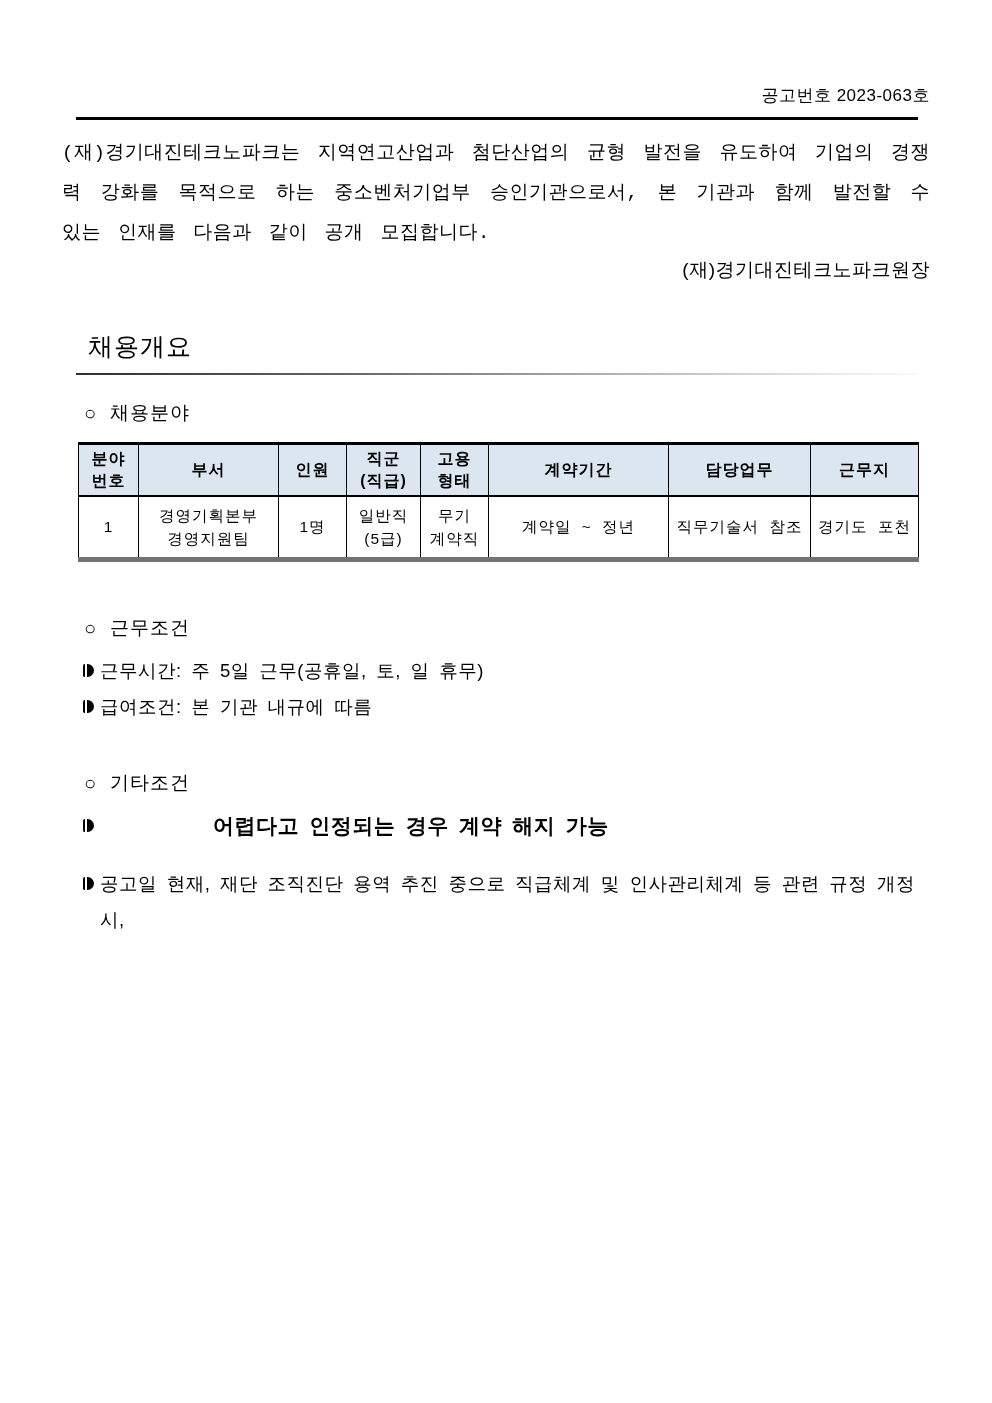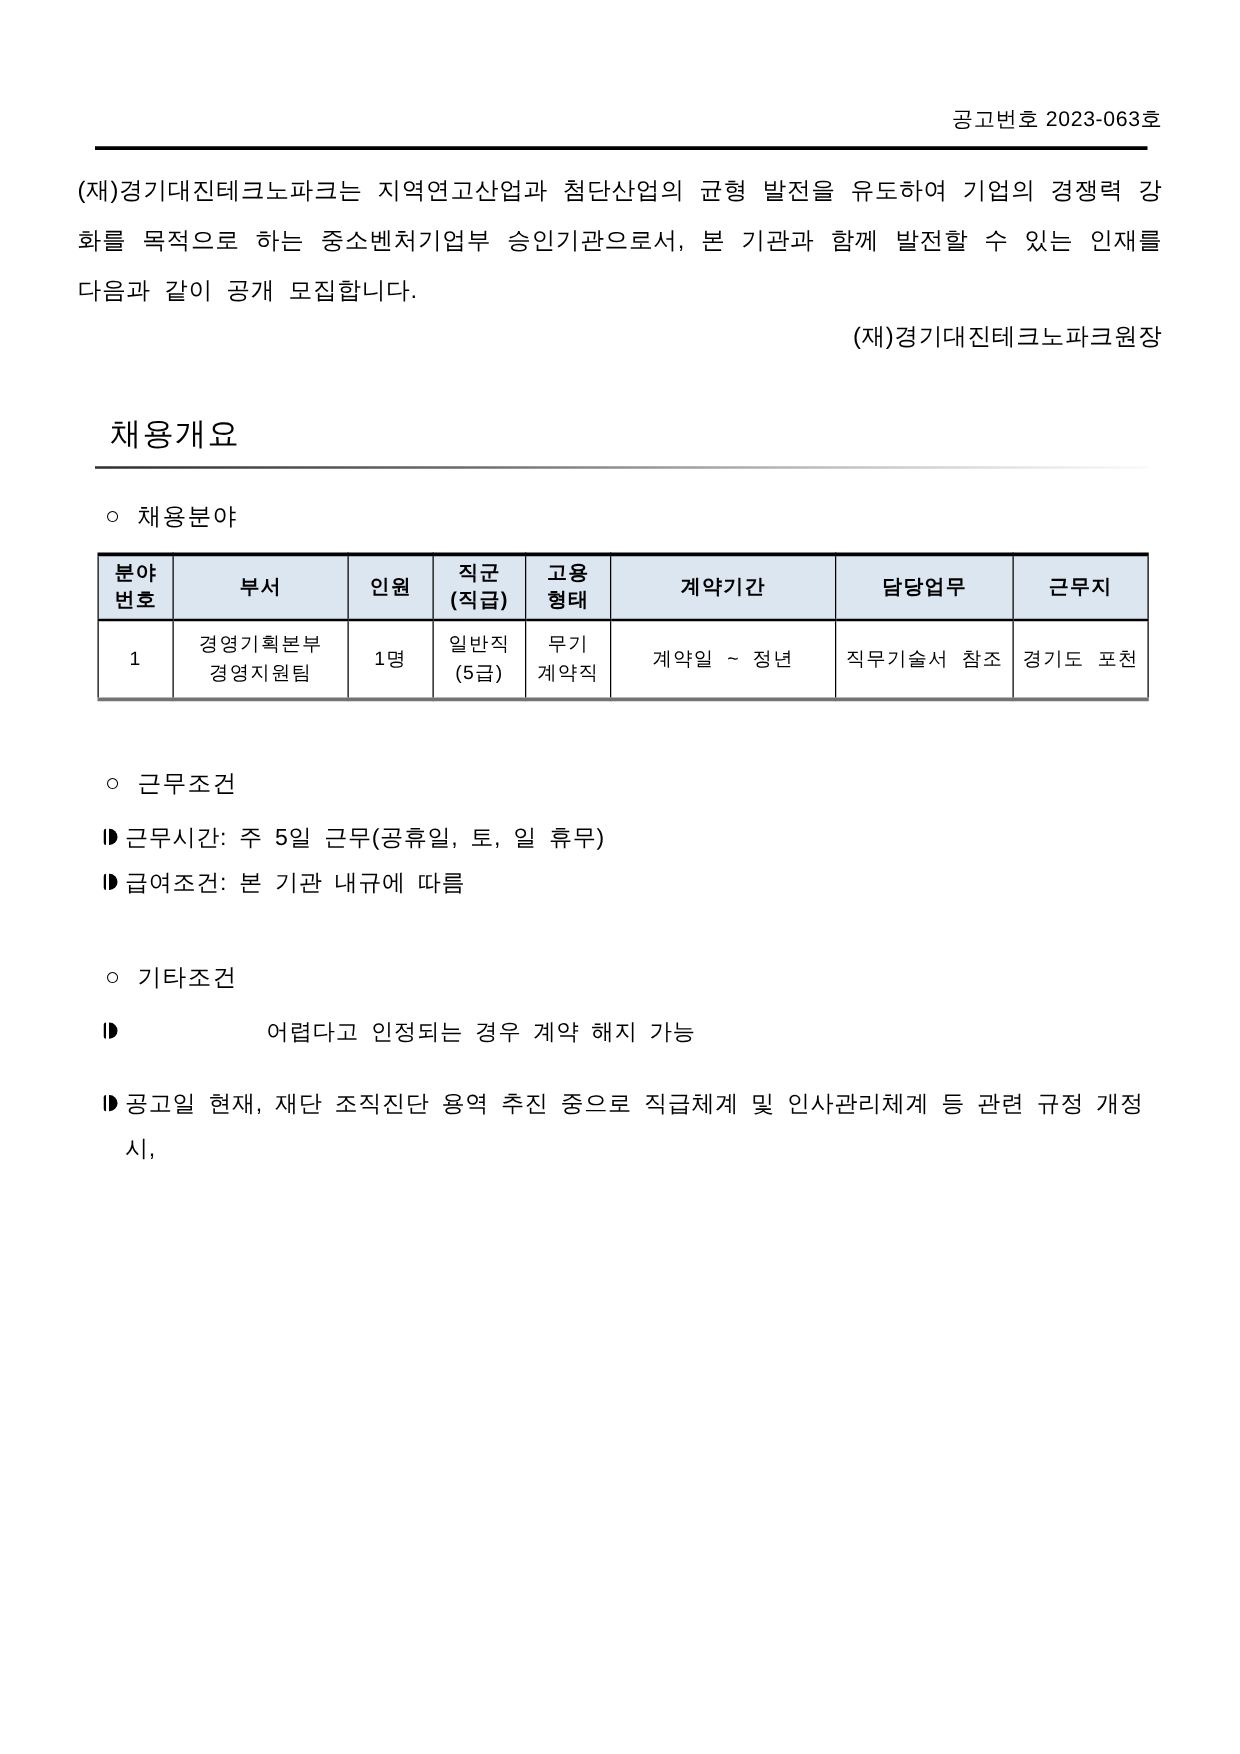--- a/index.html
+++ b/index.html
@@ -46,20 +46,21 @@
   }
 
   
   .intro {
     margin-top: 13px;
     font-size: 19px;
     line-height: 40px;
     text-align: justify;
     word-spacing: 5px;
     letter-spacing: 0.5px;
+    font-family: Liberation Mono, monospace;
   }
   .signer {
     margin-top: 2px;
     text-align: right;
     font-size: 19px;
     line-height: 30px;
     letter-spacing: 0.5px;
   }
 
   
@@ -93,21 +94,21 @@
   .sub-label--work   { margin-top: 53px; }
   .sub-label--other  { margin-top: 45px; }
 
   
   table.recruit {
     margin: 16px 0 0 16px;
     width: 840px;
     border-collapse: collapse;
     table-layout: fixed;
     border-top: 3px solid #000;
-    border-bottom: 3px solid #737373;
+    border-bottom: 5px solid #737373;
     padding-left: 37px;
   }
   table.recruit th, table.recruit td {
     border: 1px solid #000;
     text-align: center;
     vertical-align: middle;
     padding: 2px;
   }
   table.recruit thead th {
     background: #dce6f1;
@@ -140,24 +141,25 @@
   .d-bullet {
     position: absolute;
     left: 21px;
     top: 11px;
     width: 11px;
     height: 13px;
     background: linear-gradient(90deg, #000 0 2px, #fff 2px 4px, #000 4px 100%);
     border-radius: 2px 7px 7px 2px;
   }
   .cont-line {
-    font-size: 18px;
+    font-size: 21px;
     line-height: 36px;
     letter-spacing: 0.5px;
     word-spacing: 4px;
+    font-weight: bold;
   }
   .indent-trainee { padding-left: 151px; }
   .indent-notice  { padding-left: 52px; }
   .gap-item { margin-top: 22px; }
 
   
   .page-footer {
     position: absolute;
     left: 0;
     top: 1332px;

